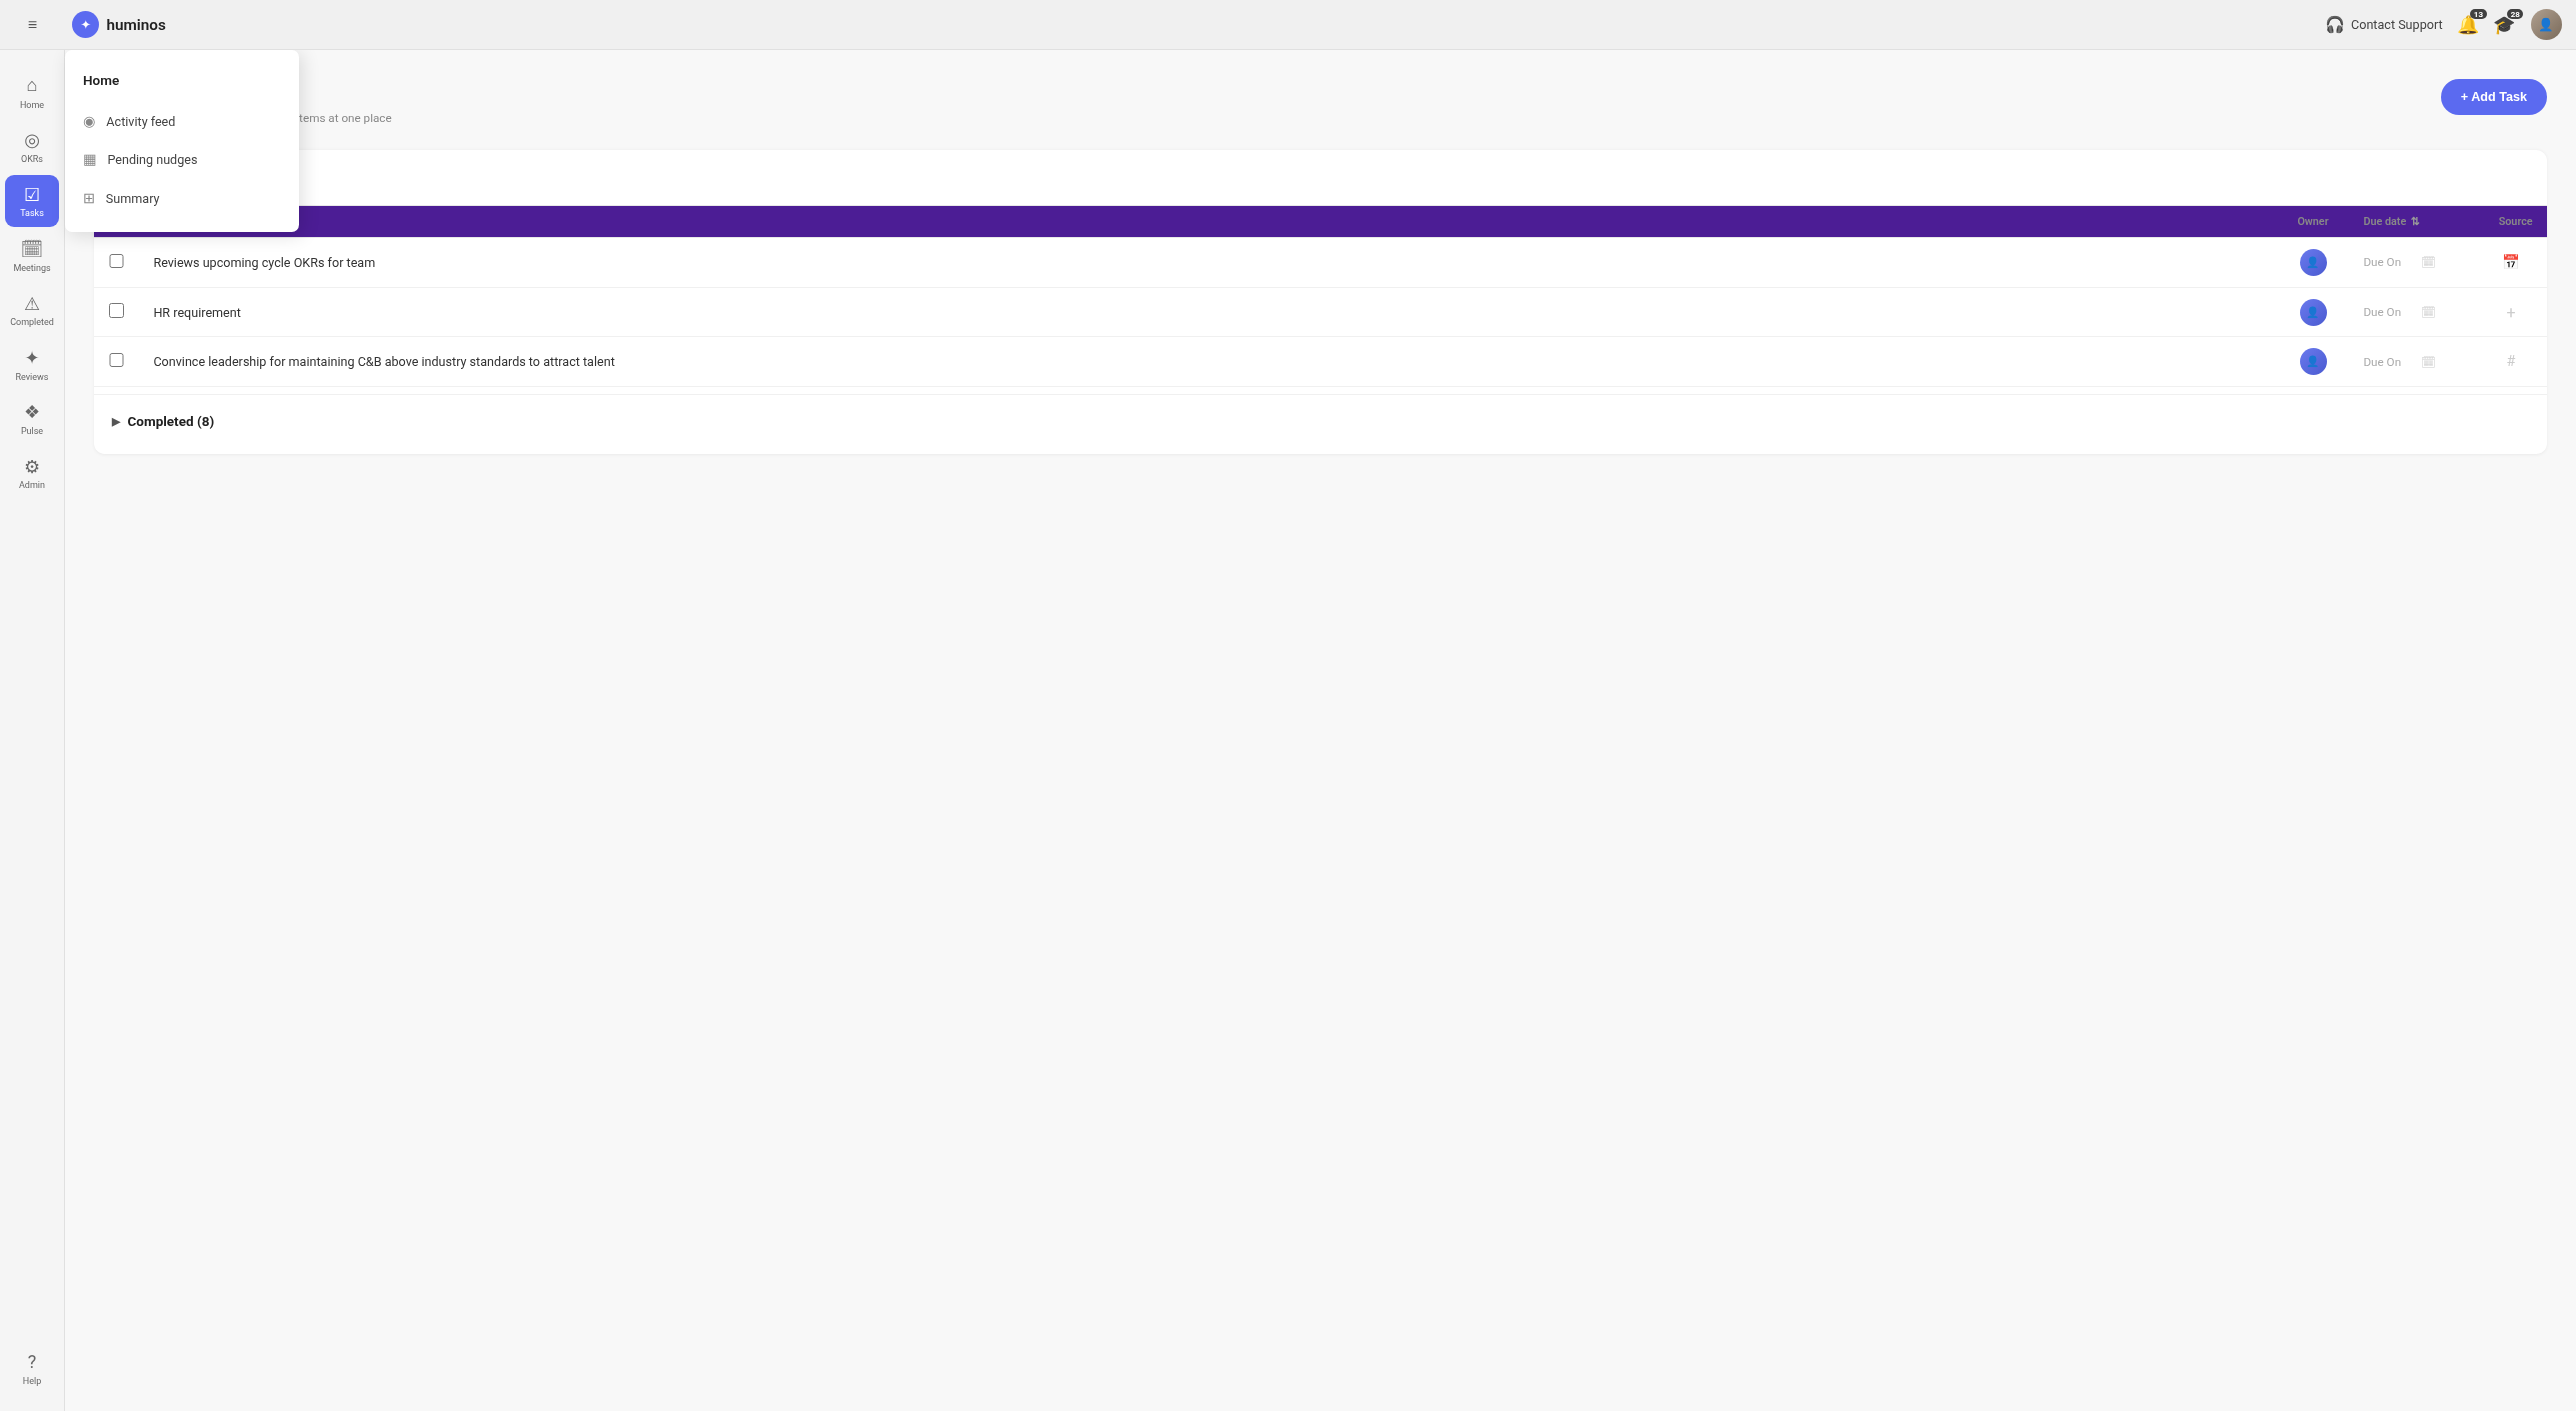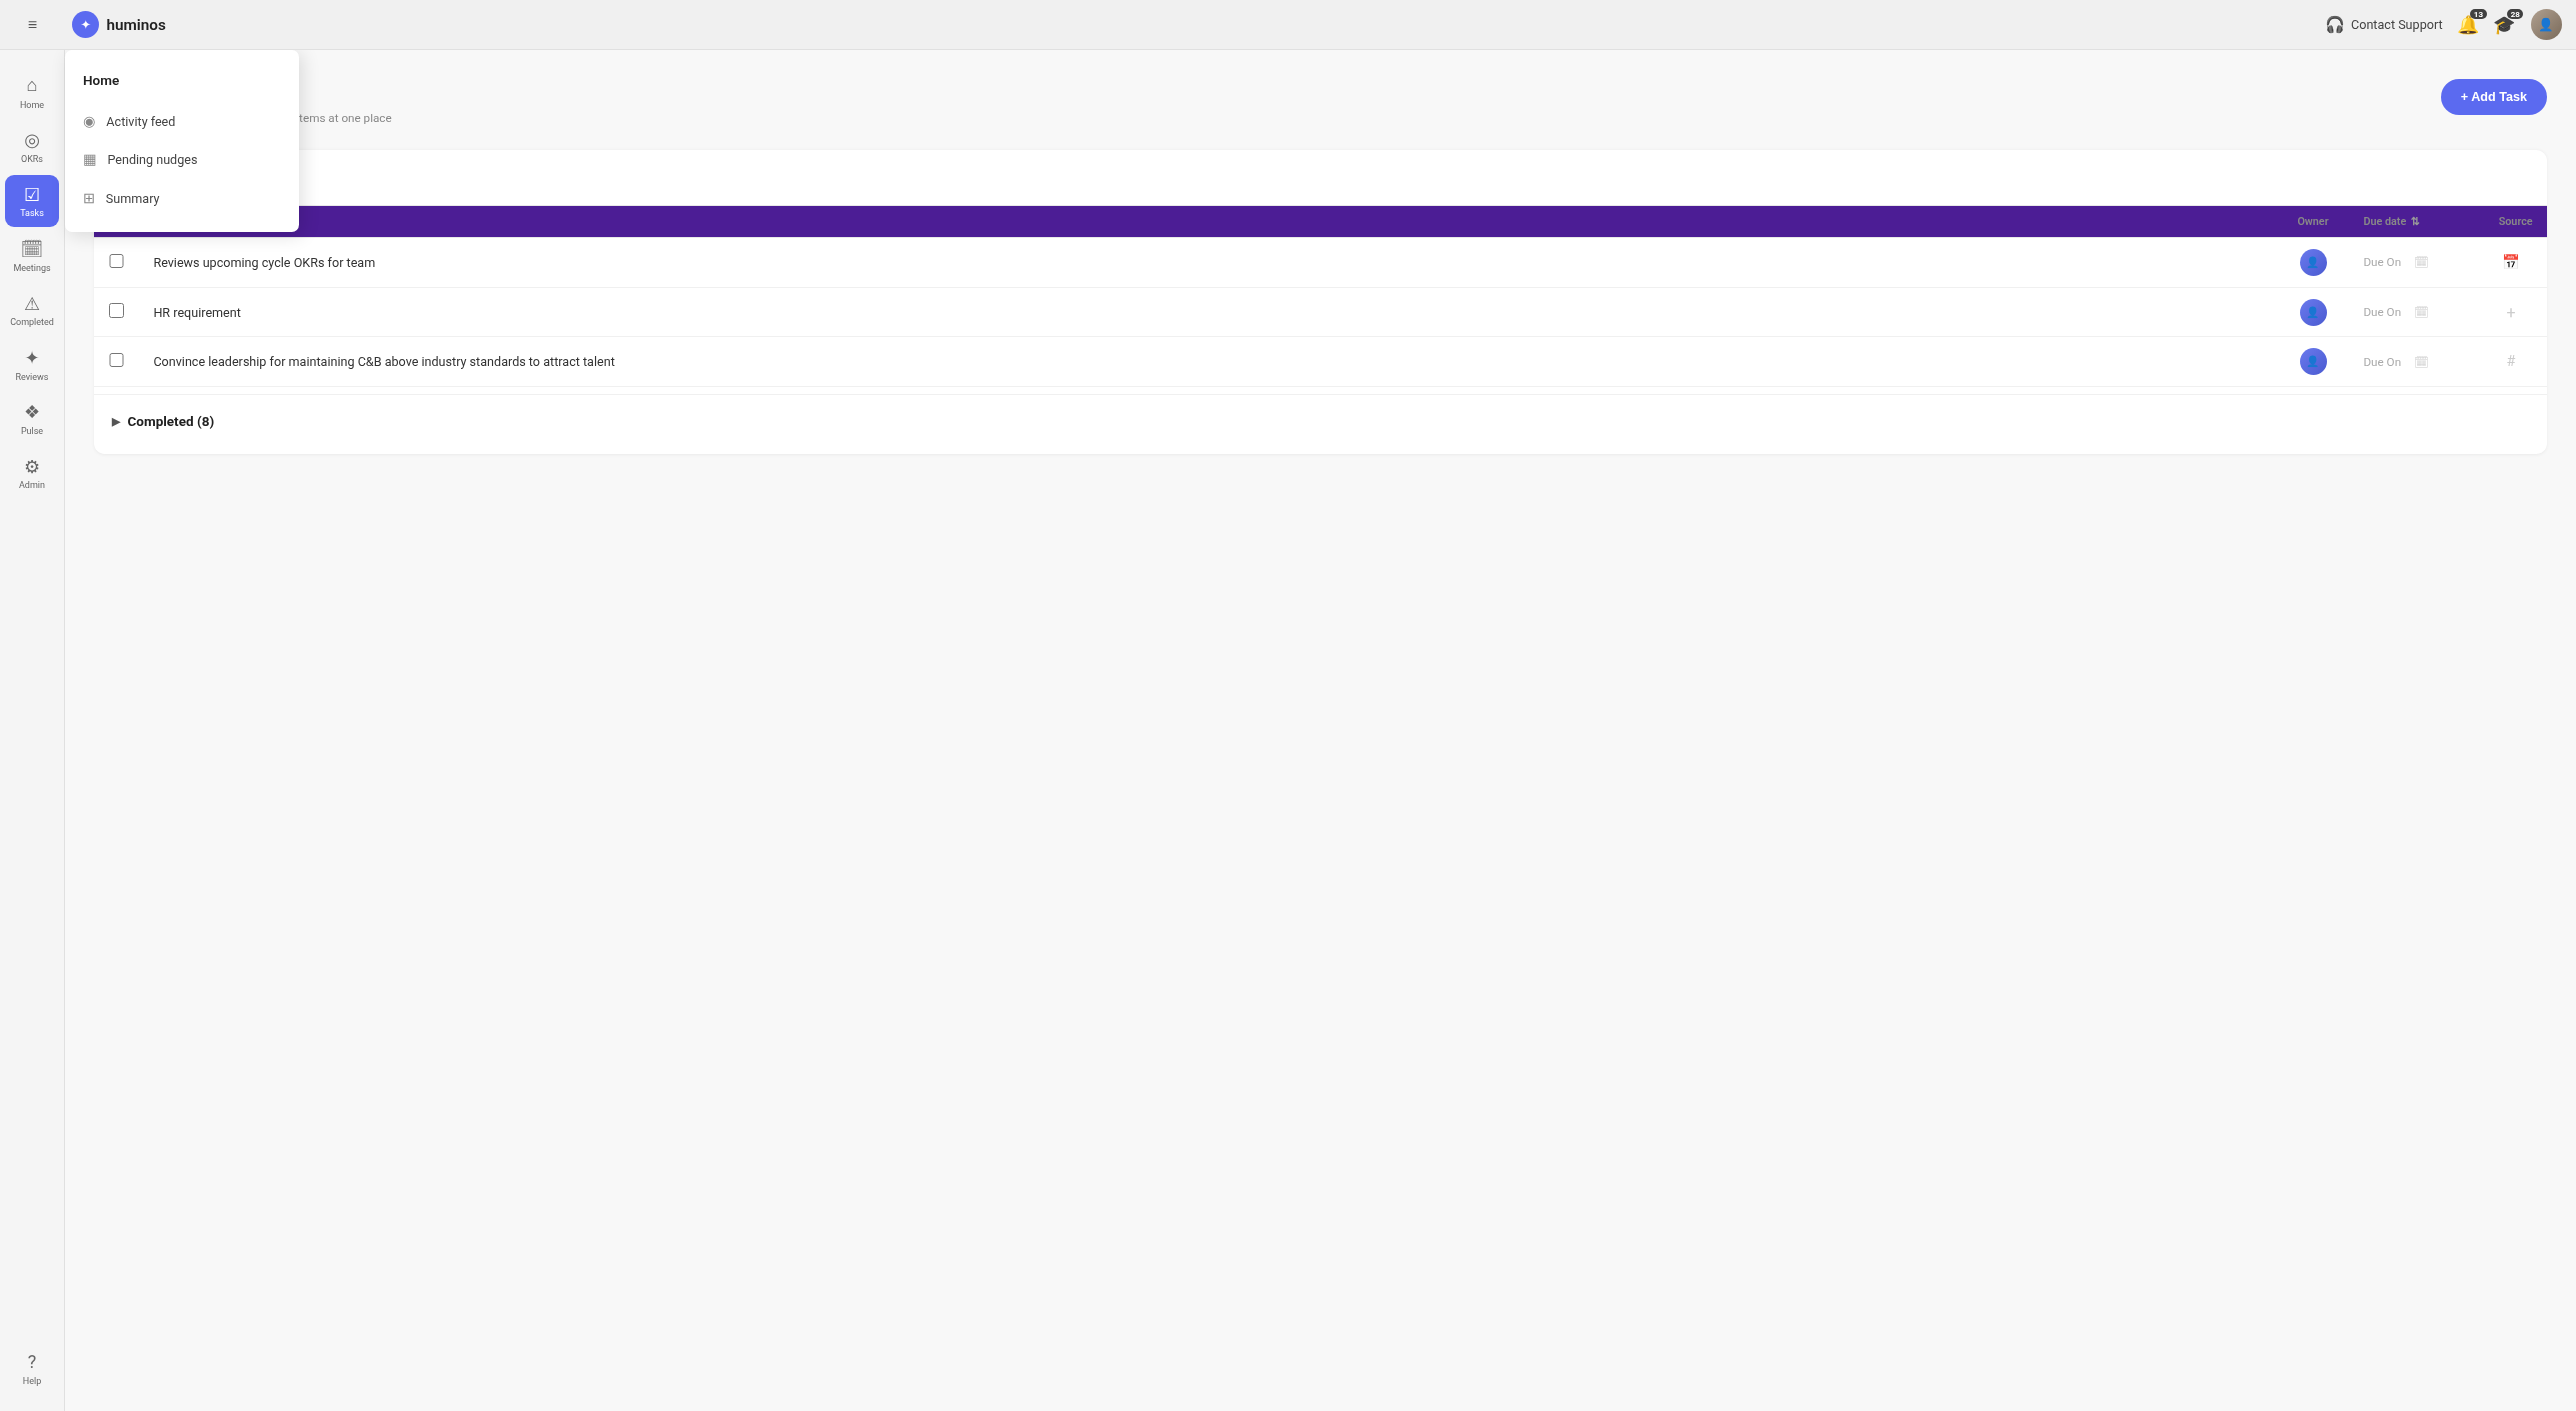--- a/index.html
+++ b/index.html
@@ -312,21 +312,21 @@
       overflow: hidden;
     }
     .owner-avatar.blue { background: linear-gradient(135deg, #6a7aee, #4a5ad0); }
     .owner-avatar.red { background: linear-gradient(135deg, #d08090, #b06070); }
     .owner-avatar.teal { background: linear-gradient(135deg, #70a0b0, #507080); }
     .task-due-cell {
       font-size: 11.7px;
       color: #aaa;
       display: flex;
       align-items: center;
-      gap: 13px;
+      gap: 20px;
     }
     .cal-icon {
       font-size: 11.7px;
       color: #ccc;
     }
     .task-source-cell {
       text-align: center;
     }
     .source-cal-icon {
       font-size: 14.4px;

